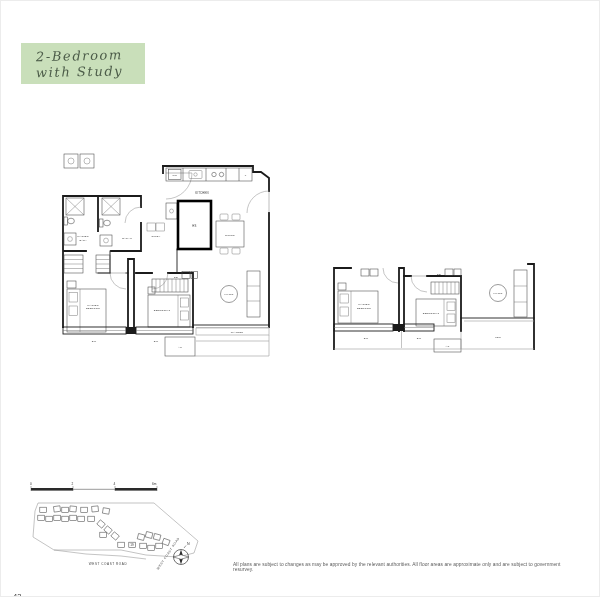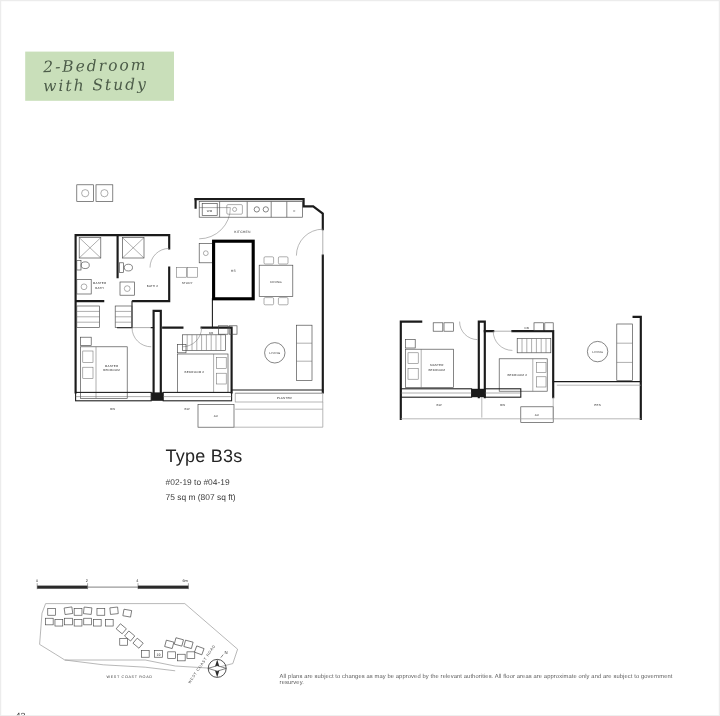--- a/index.html
+++ b/index.html
@@ -266,25 +266,20 @@
     <g>
       <rect class="fx" x="103" y="83" width="27" height="13"></rect>
       <text class="lbl-s" x="116.5" y="91">AC</text>
     </g>
     <g>
       <path class="gry" d="M130,75 V93 M3,93 H203"></path>
       <text class="lbl-s" x="167" y="82">PES</text>
     </g>
   </svg>
 
-  <div class="caption" style="left:137px;top:371px">
-    <div><span class="title">Type B3s</span></div>
-    <div class="units">#02-19 to #04-19</div>
-    <div class="area">75 sq m (807 sq ft)</div>
-  </div>
 
   <svg style="left:25px;top:480px" width="190" height="105" viewBox="0 0 190 105">
 
     <g>
       <rect x="5" y="7" width="42" height="2.6" fill="#2a2a2a"></rect>
       <path d="M47,8.3 H89" stroke="#9a9a9a" stroke-width="1"></path>
       <rect x="89" y="7" width="42" height="2.6" fill="#2a2a2a"></rect>
       <path d="M5,5 V10 M47,5 V10 M89,5 V10 M131,5 V10" stroke="#444" stroke-width=".4"></path>
       <text class="tick" x="4" y="4.2">0</text>
       <text class="tick" x="45.5" y="4.2">2</text>

